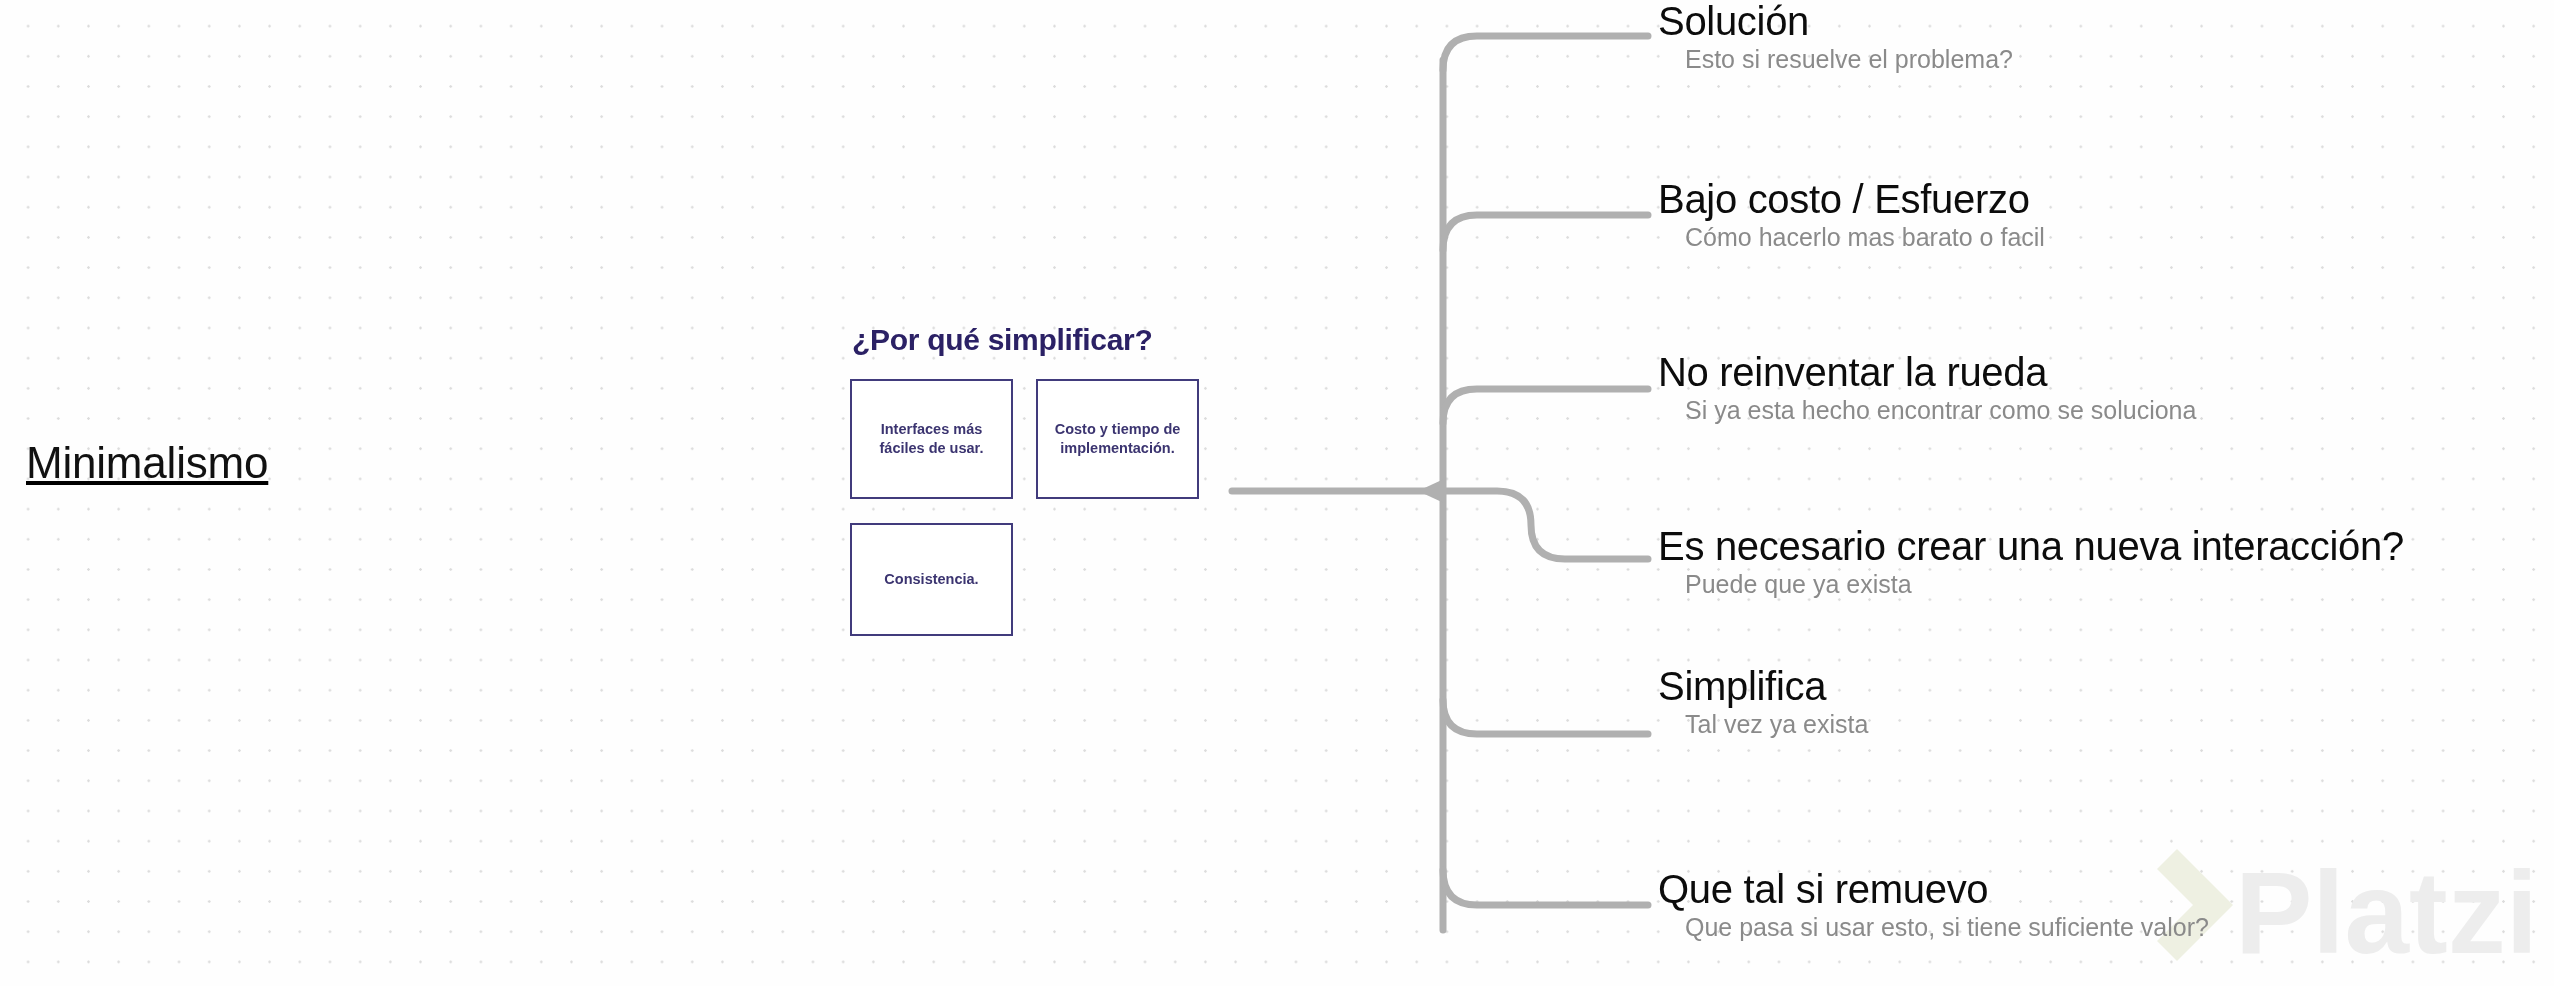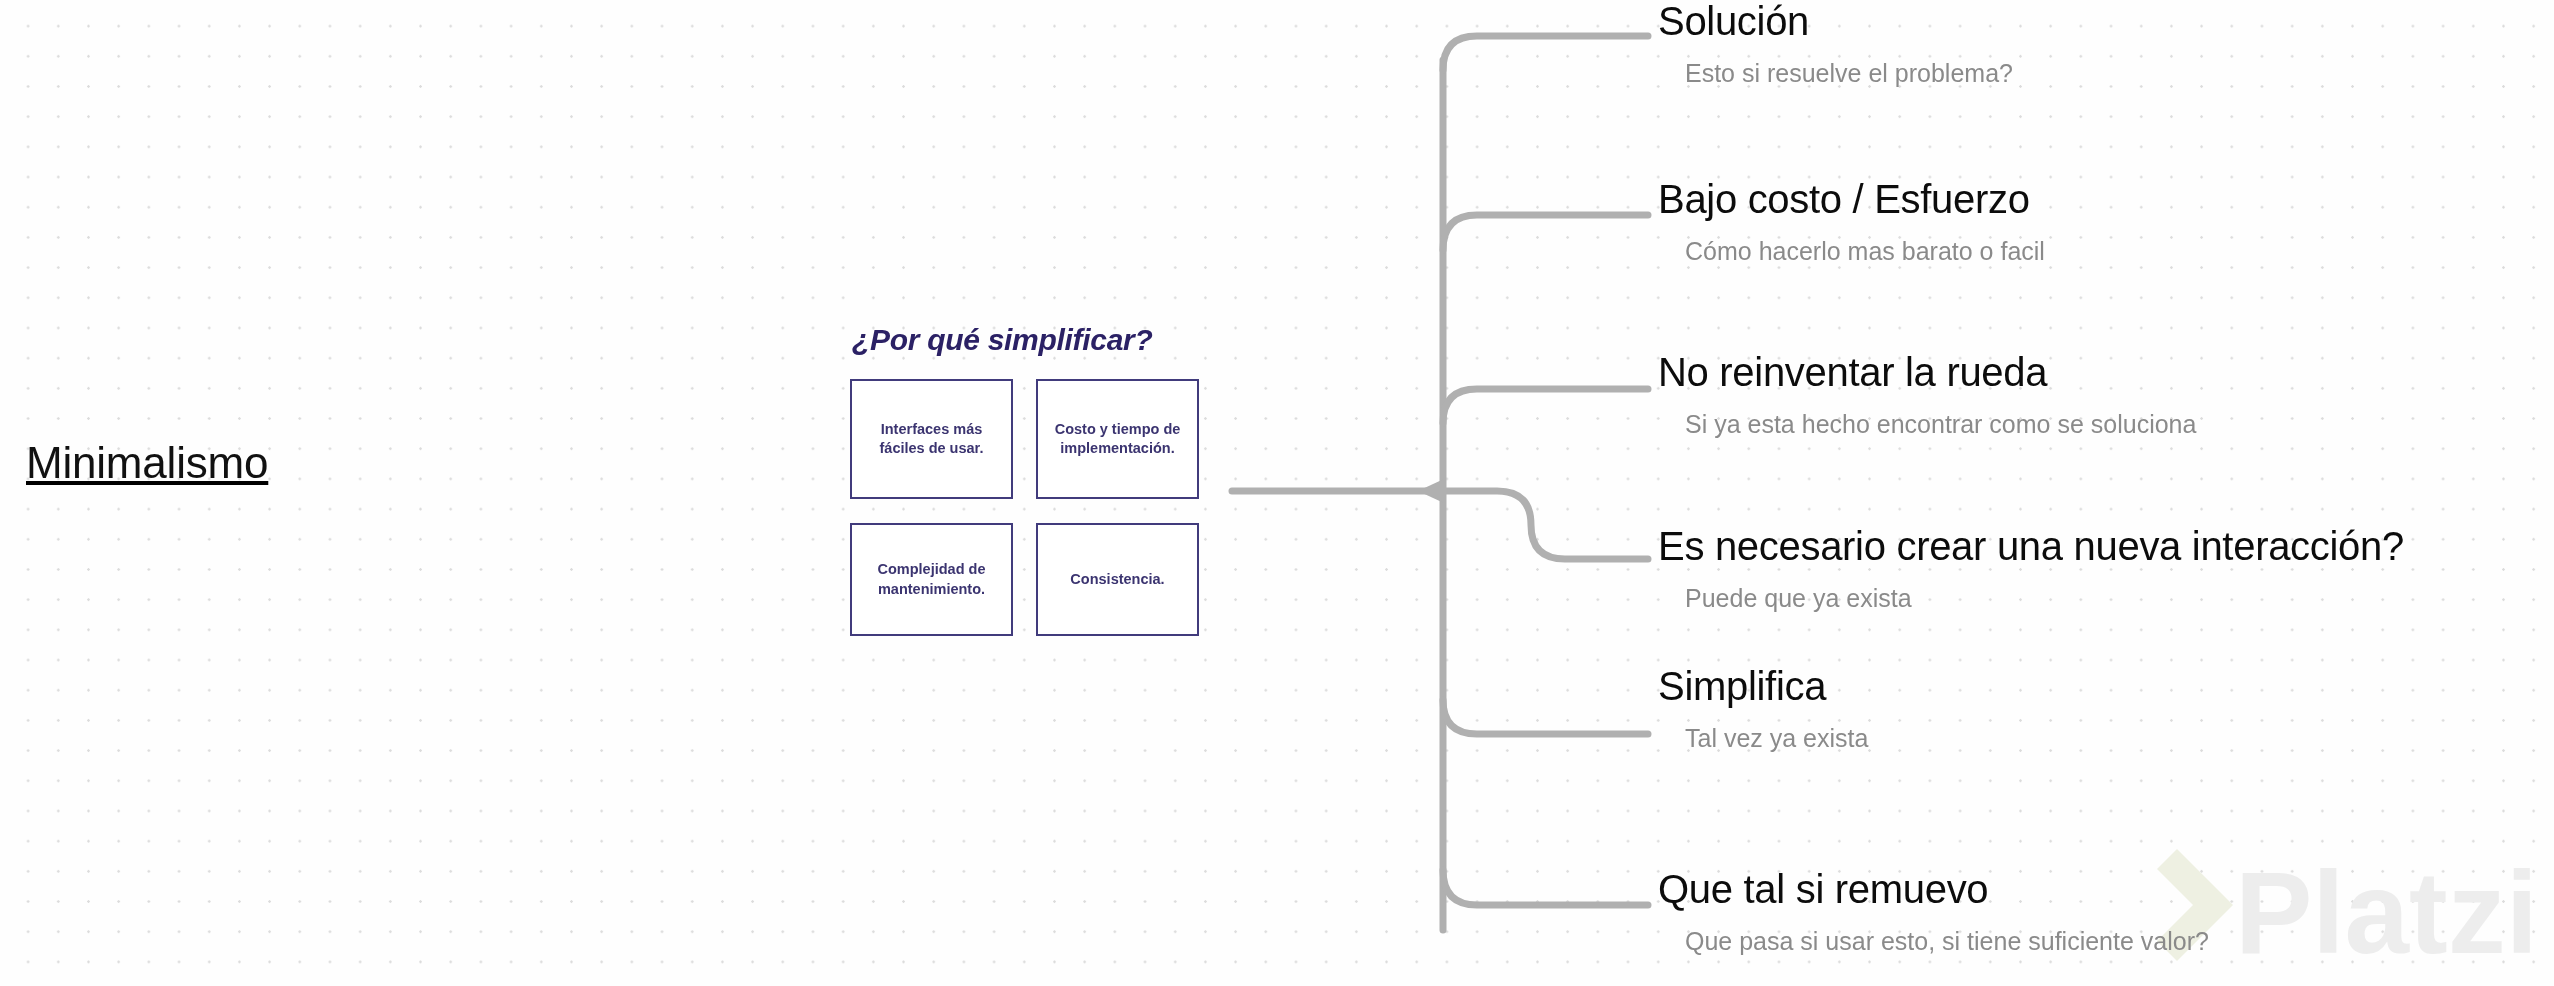--- a/index.html
+++ b/index.html
@@ -74,21 +74,20 @@
     top: 323px;
   }
   #cluster-title {
     font-size: 30px;
     font-weight: bold;
     color: #2b2165;
     letter-spacing: -0.3px;
     white-space: nowrap;
     margin-bottom: 22px;
     margin-left: 2px;
-    font-style: italic;
   }
   #cluster-grid {
     display: grid;
     grid-template-columns: 163px 163px;
     grid-template-rows: 120px 113px;
     column-gap: 23px;
     row-gap: 24px;
   }
   .cluster-box {
     border: 2.5px solid #413b7c;
@@ -117,21 +116,21 @@
     font-weight: 400;
     color: #0c0c0c;
     letter-spacing: -0.3px;
     line-height: 1.05;
     white-space: nowrap;
   }
   .branch .branch-sub {
     font-size: 25px;
     font-weight: 400;
     color: #8a8a8a;
-    margin-top: 17px;
+    margin-top: 3px;
     margin-left: 27px;
     white-space: nowrap;
   }
   #branch-0 { top: 0px; }
   #branch-1 { top: 178px; }
   #branch-2 { top: 351px; }
   #branch-3 { top: 525px; }
   #branch-4 { top: 665px; }
   #branch-5 { top: 868px; }
 </style>
@@ -180,23 +179,20 @@
   <div id="center-cluster">
     <div id="cluster-title">¿Por qué simplificar?</div>
     <div id="cluster-grid">
       <div class="cluster-box">
         <span>Interfaces más fáciles de usar.</span>
       </div>
       <div class="cluster-box">
         <span>Costo y tiempo de implementación.</span>
       </div>
       <div class="cluster-box">
-        <span>Complejidad de mantenimiento.</span>
-      </div>
-      <div class="cluster-box">
         <span>Consistencia.</span>
       </div>
     </div>
   </div>
 
   <div class="branch" id="branch-0">
     <div class="branch-title">Solución</div>
     <div class="branch-sub">Esto si resuelve el problema?</div>
   </div>
 

